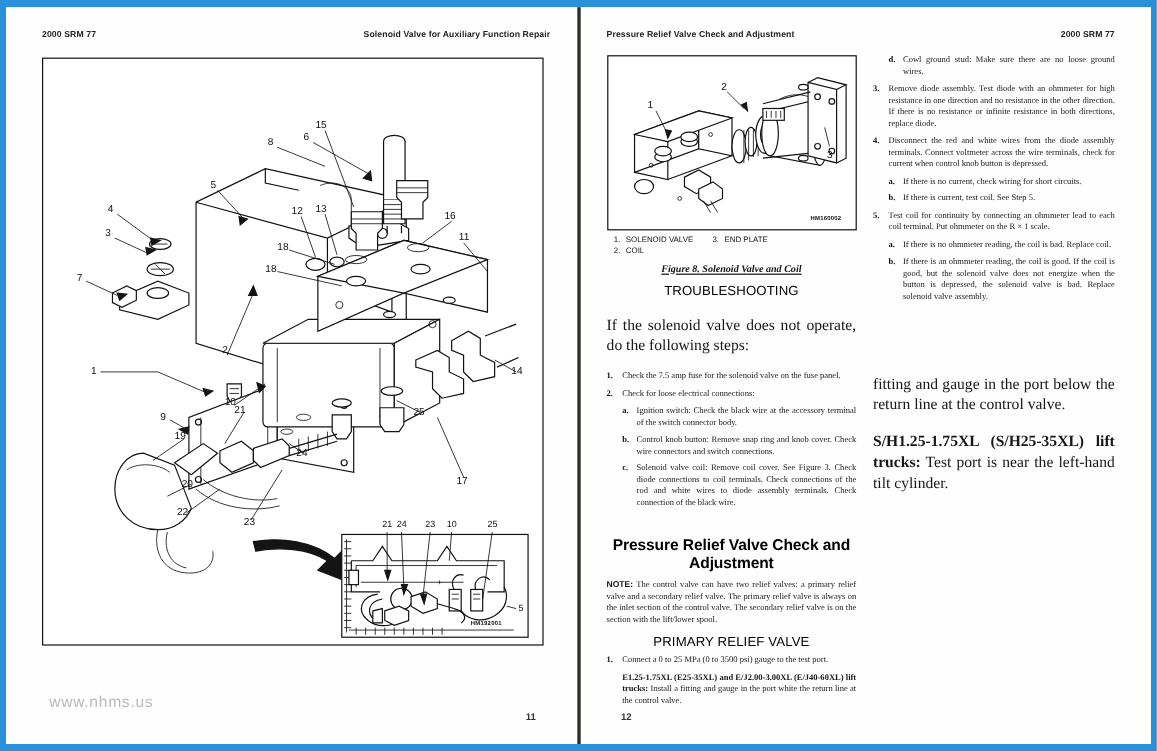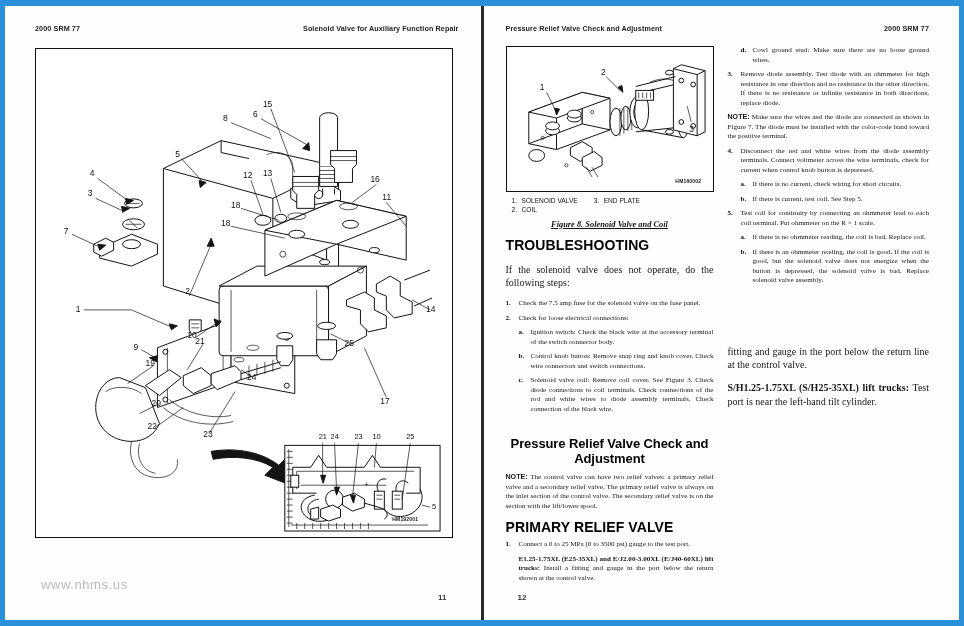--- a/index.html
+++ b/index.html
@@ -130,42 +130,43 @@
   
   .cols {
     display: flex;
     gap: 14px;
     margin-top: 8px;
   }
   .col { width: 208px; }
 
   .bodytext {
     font-family: "Liberation Serif", serif;
-    font-size: 10px;
+    font-size: 13px;
     line-height: 1.34;
     color: #161616;
     text-align: justify;
   }
 
   .h1sec {
     font-family: "Liberation Sans", sans-serif;
     font-size: 13px;
     font-weight: bold;
     color: #000;
     text-align: center;
     margin: 10px 0 7px 0;
     letter-spacing: -0.1px;
   }
   .h2sec {
     font-family: "Liberation Sans", sans-serif;
-    font-size: 14px;
-    font-weight: bold;
+    font-size: 11px;
+    font-weight: normal;
     color: #000;
     margin: 8px 0 5px 0;
     letter-spacing: 0.1px;
+    text-align: center;
   }
   .li {
     display: flex;
     margin-bottom: 5px;
   }
   .li .mk {
     flex: 0 0 13px;
     font-family: "Liberation Serif", serif;
     font-size: 7.1px;
     font-weight: bold;
@@ -586,40 +587,39 @@
           <p class="notepara"><span class="notelbl">NOTE:</span><span> The control valve can have two relief valves: a primary relief valve and a secondary relief valve. The primary relief valve is always on the inlet section of the control valve. The secondary relief valve is on the section with the lift/lower spool.</span></p>
 
           <div class="h2sec">PRIMARY RELIEF VALVE</div>
 
           <div class="li">
             <span class="mk">1.</span>
             <span class="bd">Connect a 0 to 25 MPa (0 to 3500 psi) gauge to the test port.</span>
           </div>
           <div class="li">
             <span class="mk"></span>
-            <span class="bd"><span class="bold">E1.25-1.75XL  (E25-35XL)  and  E/J2.00-3.00XL (E/J40-60XL) lift trucks:</span><span> Install a fitting and gauge in the port below the return shown at the control valve.</span></span>
+            <span class="bd"><span class="bold">E1.25-1.75XL  (E25-35XL)  and  E/J2.00-3.00XL (E/J40-60XL) lift trucks:</span><span> Install a fitting and gauge in the port white the return line at the control valve.</span></span>
           </div>
 
         </div>
 
         <div class="col">
 
           <div class="sublist" style="margin-left:13px;">
             <div class="li">
               <span class="mk">d.</span>
               <span class="bd">Cowl ground stud:  Make sure there are no loose ground wires.</span>
             </div>
           </div>
 
           <div class="li">
             <span class="mk">3.</span>
             <span class="bd">Remove diode assembly. Test diode with an ohmmeter for high resistance in one direction and no resistance in the other direction. If there is no resistance or infinite resistance in both directions, replace diode.</span>
           </div>
 
-          <p class="notepara"><span class="notelbl">NOTE:</span><span> Make sure the wires and the diode are connected as shown in Figure 7. The diode must be installed with the color-code band toward the positive terminal.</span></p>
 
           <div class="li">
             <span class="mk">4.</span>
             <span class="bd">Disconnect the red and white wires from the diode assembly terminals.  Connect voltmeter across the wire terminals, check for current when control knob button is depressed.</span>
           </div>
           <div class="sublist">
             <div class="li">
               <span class="mk">a.</span>
               <span class="bd">If there is no current, check wiring for short circuits.</span>
             </div>

